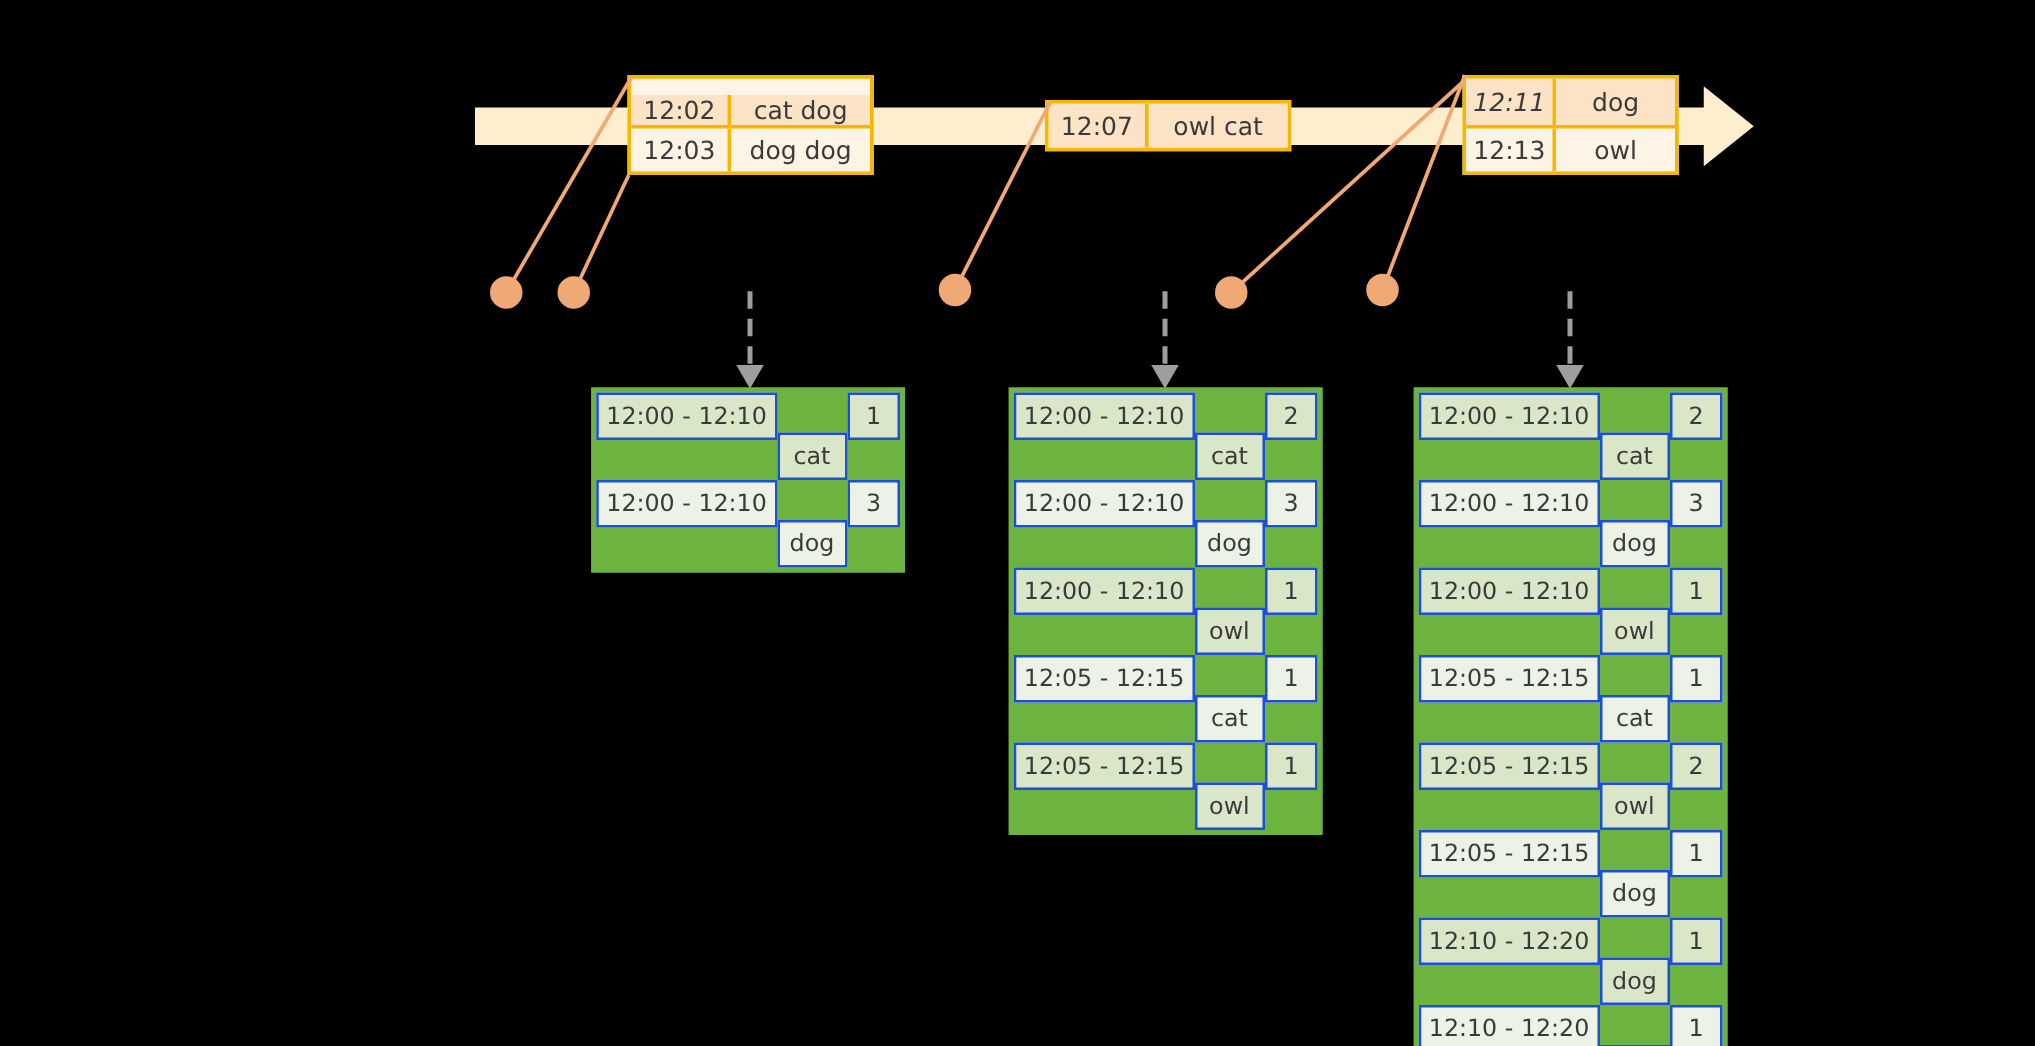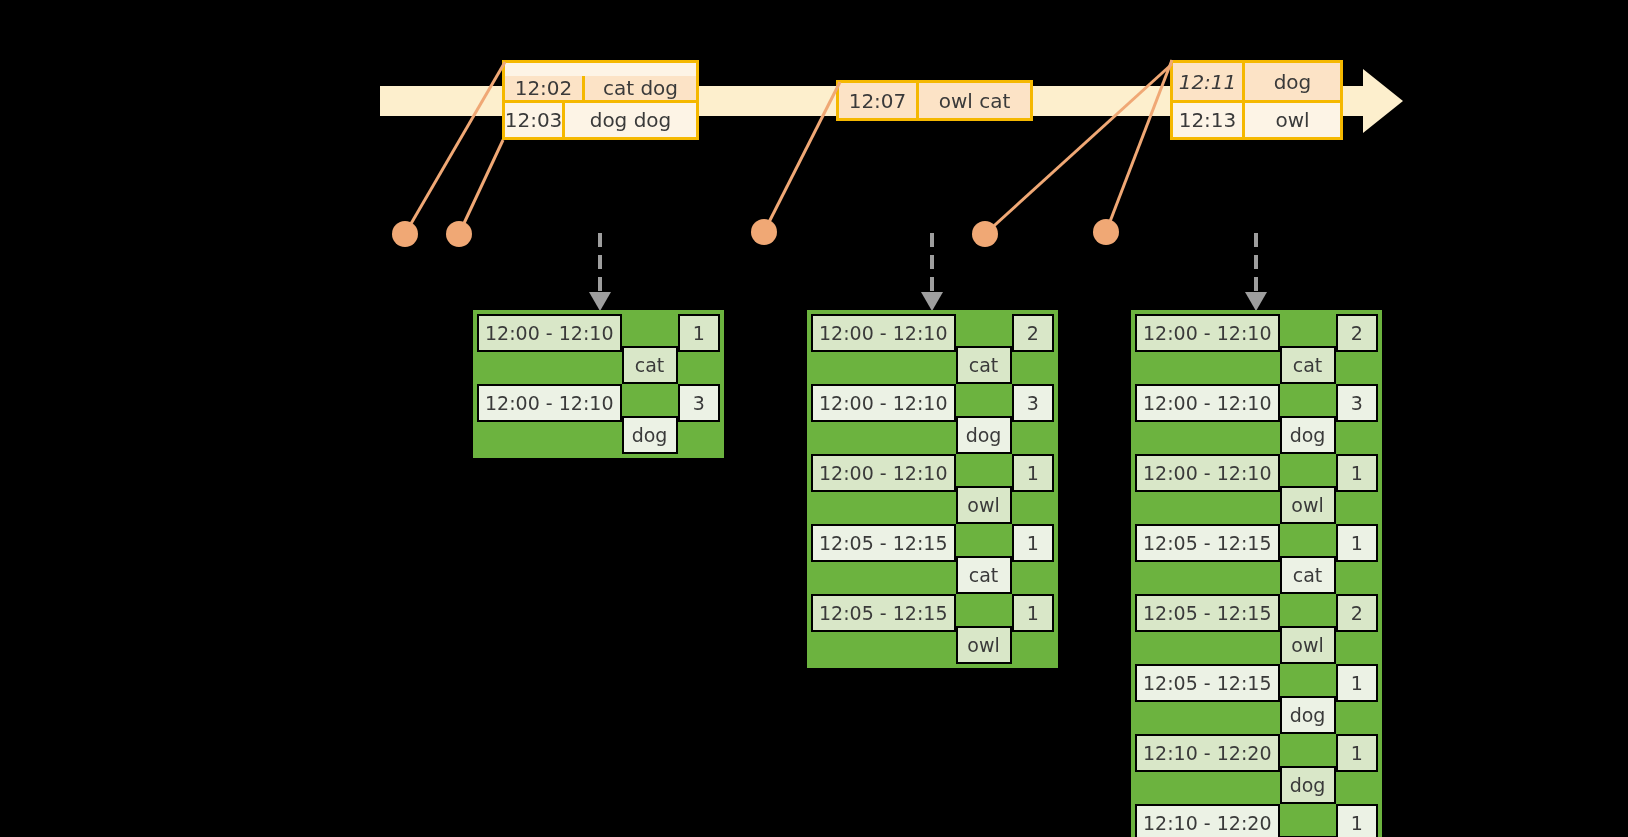--- a/index.html
+++ b/index.html
@@ -59,21 +59,21 @@
     position:absolute;
     border:4px solid #6cb33f;
     box-sizing:border-box;
     background:#6cb33f;
   }
   .rt-row{display:flex;}
   .rt-cell{
     box-sizing:border-box;
     display:flex;align-items:center;justify-content:center;
     font-size:19px;color:#3a3a3a;white-space:nowrap;
-    border:2px solid #000000;
+    border:2px solid #1d4ed8;
     height:38px;
   }
   .rt-row.shade .rt-cell{background:#d9e7c8;}
   .rt-row.plain .rt-cell{background:#ecf2e5;}
   .rt-cell.win{width:150px;}
   .rt-cell.key{width:58px;margin-top:32px;}
   .rt-cell.val{width:44px;}
 </style>
 </head>
 <body>
@@ -85,21 +85,21 @@
 
   <div class="event-box" style="left:502px;top:60px;width:197px;height:80px;">
     <div class="event-row shade" style="height:37px;">
       <div class="rowwrap" style="display:flex;width:100%;height:100%;align-items:flex-end;">
         <div class="cell time" style="width:80px;">12:02</div>
         <div class="cell payload" style="flex:1;">cat dog</div>
       </div>
     </div>
     <div class="event-row plain" style="height:37px;">
       <div class="rowwrap" style="display:flex;width:100%;height:100%;">
-        <div class="cell time" style="width:60px;text-align:right;">12:03</div>
+        <div class="cell time" style="width:80px;text-align:right;">12:03</div>
         <div class="cell payload" style="flex:1;">dog dog</div>
       </div>
     </div>
   </div>
 
   <div class="event-box" style="left:836px;top:80px;width:197px;height:41px;">
     <div class="event-row shade" style="height:35px;">
       <div class="rowwrap" style="display:flex;width:100%;height:100%;">
         <div class="cell time" style="width:80px;">12:07</div>
         <div class="cell payload" style="flex:1;">owl cat</div>

